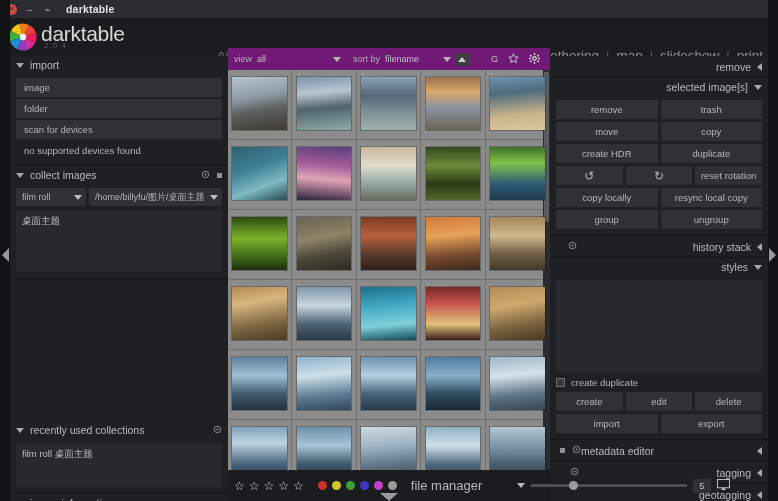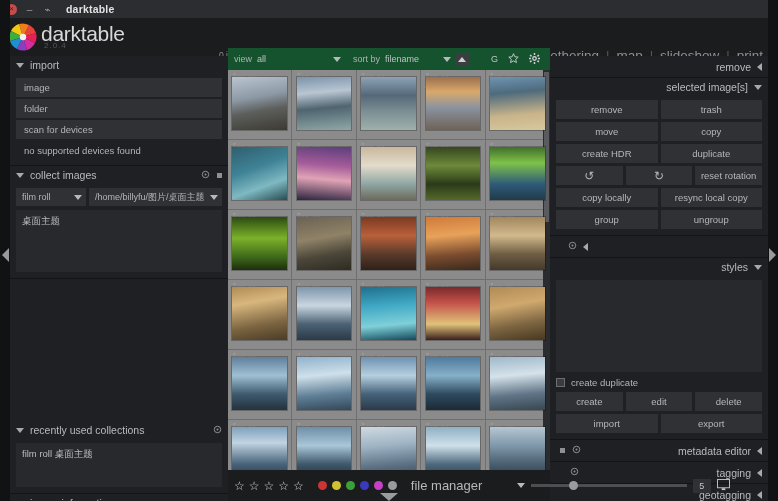--- a/index.html
+++ b/index.html
@@ -107,21 +107,21 @@
 
   .styles-list { background: #28292c; height: 92px; margin-bottom: 5px; }
   .chk-row { display: flex; align-items: center; gap: 6px; font-size: 9.5px; color: #b4b5b8; margin-bottom: 4px; }
   .chk { width: 9px; height: 9px; border: 1px solid #6d6e71; background: #3a3b3e; }
 
   .mod-head.collapsed { height: 21px; }
 
   
   .center { position: absolute; left: 228px; right: 228px; top: 48px; bottom: 0; background: #1b1c1e; }
   .ctr-toolbar { height: 22px; display: flex; align-items: center; padding: 0 6px; font-size: 9px; color: #b0b1b4;
-                 background: #14532d; }
+                 background: #701a75; }
   .ctr-toolbar .lbl { color: #b0b1b4; margin-right: 5px; }
   .tb-combo { display: flex; align-items: center; min-width: 84px; }
   .tb-combo .cv { flex: 1; color: #c0c1c4; }
   .asc-btn { width: 14px; height: 13px; background: #3c3d40; display: flex; align-items: center; justify-content: center;
              margin-left: 4px; }
   .asc-tri { width: 0; height: 0; border-left: 4px solid transparent; border-right: 4px solid transparent;
              border-bottom: 5px solid #d0d1d4; }
   .tb-right { margin-left: auto; display: flex; align-items: center; gap: 10px; padding-right: 4px; }
 
   .grid-wrap { position: absolute; left: 0; right: 0; top: 22px; bottom: 31px; background: #8b8b8b; overflow: hidden; }
@@ -335,20 +335,21 @@
     </div>
 
     <div class="mod">
       <div class="mod-head collapsed">
         <span class="ico" style="margin-left:12px">
           <svg width="9" height="9" viewBox="0 0 10 10">
               <circle cx="5" cy="5" r="3.6" fill="none" stroke="#8f9093" stroke-width="1.1"></circle>
               <circle cx="5" cy="5" r="1.1" fill="#8f9093"></circle>
             </svg>
         </span>
+        <span class="title" style="text-align:right">history stack</span>
         <span class="tri-r"></span>
       </div>
     </div>
 
     <div class="mod">
       <div class="mod-head right">
         <span class="title">styles</span>
         <span class="tri" style="margin:0 0 0 6px"></span>
       </div>
       <div class="mod-body">
@@ -371,21 +372,21 @@
 
     <div class="mod">
       <div class="mod-head collapsed">
         <span class="ico-sq" style="margin-left:4px"></span>
         <span class="ico" style="margin-left:7px">
           <svg width="9" height="9" viewBox="0 0 10 10">
               <circle cx="5" cy="5" r="3.6" fill="none" stroke="#8f9093" stroke-width="1.1"></circle>
               <circle cx="5" cy="5" r="1.1" fill="#8f9093"></circle>
             </svg>
         </span>
-        <span class="title" style="text-align:right">metadata editor</span>
+        <span class="title" style="">metadata editor</span>
         <span class="tri-r"></span>
       </div>
     </div>
 
     <div class="mod">
       <div class="mod-head collapsed">
         <span class="ico" style="margin-left:14px">
           <svg width="9" height="9" viewBox="0 0 10 10">
               <circle cx="5" cy="5" r="3.6" fill="none" stroke="#8f9093" stroke-width="1.1"></circle>
               <circle cx="5" cy="5" r="1.1" fill="#8f9093"></circle>

